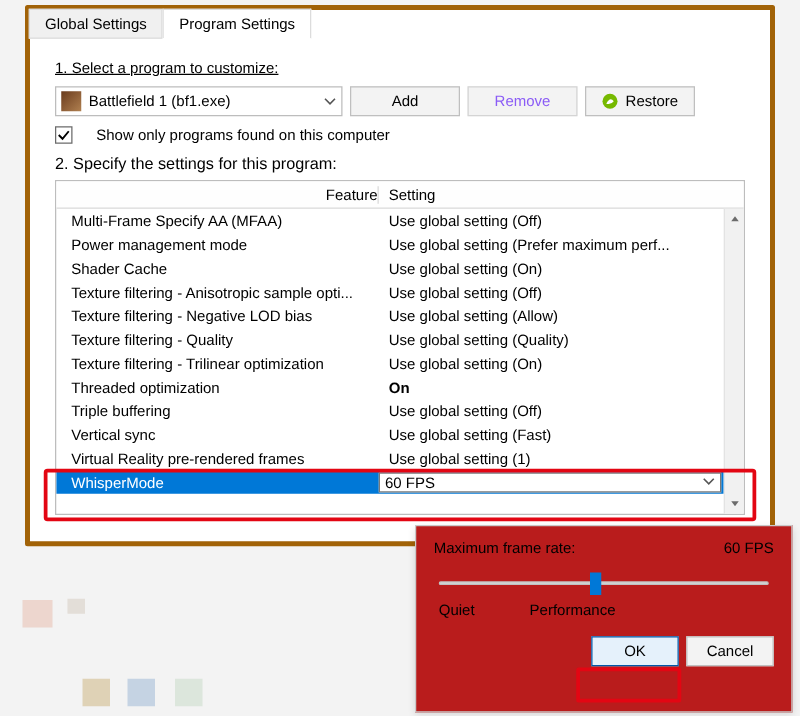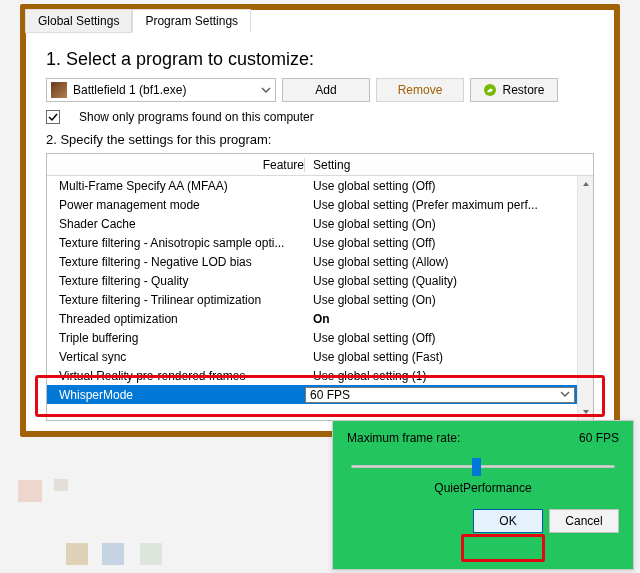--- a/index.html
+++ b/index.html
@@ -8,21 +8,21 @@
     font-family: "Segoe UI", Tahoma, sans-serif;
     font-size: 12px;
     background: #f3f3f3;
     width: 640px;
     height: 573px;
     overflow: hidden;
     position: relative;
   }
   .panel {
     background: #fff;
-    border: 6px solid #a16207;
+    border: 4px solid #a16207;
     position: absolute;
     left: 20px;
     top: 4px;
     width: 600px;
     height: 433px;
     border-radius: 2px;
   }
   .tabs {
     display: flex;
     margin-top: -1px;
@@ -36,21 +36,22 @@
     cursor: pointer;
     position: relative;
   }
   .tab.active {
     background: #fff;
     border-bottom: 1px solid #fff;
     z-index: 2;
   }
   .step1 {
     margin: 16px 20px 8px 20px;
-    font-size: 18px;
+    font-size: 12px;
+    text-decoration: underline;
   }
   .program-row {
     display: flex;
     gap: 6px;
     align-items: flex-end;
     margin: 0 20px;
   }
   .program-select {
     display: flex;
     align-items: center;
@@ -78,21 +79,21 @@
     border: 1px solid #bfbfbf;
     background: #f3f3f3;
     font-size: 12px;
     cursor: pointer;
     display: inline-flex;
     align-items: center;
     justify-content: center;
     gap: 5px;
     padding: 0 10px;
   }
-  .btn.disabled { color: #a16207; border-color: #d4d4d4; cursor: default; }
+  .btn.disabled { color: #8b5cf6; border-color: #d4d4d4; cursor: default; }
   .nvlogo {
     width: 14px; height: 14px;
     display: inline-block;
   }
   .nvlogo svg { width: 14px; height: 14px; }
   .chk-row {
     margin: 8px 20px;
     display: flex;
     align-items: center;
     gap: 19px;
@@ -203,21 +204,21 @@
     height: 28px;
     border-radius: 2px;
   }
   
   .popup {
     position: absolute;
     left: 332px;
     top: 420px;
     width: 302px;
     height: 150px;
-    background: #22c55e;
+    background: #b91c1c;
     border: 1px solid #c9c9c9;
     box-shadow: 0 2px 6px rgba(0,0,0,.12);
     padding: 10px 14px;
   }
   .popup-top {
     display: flex;
     justify-content: space-between;
     font-size: 12px;
     margin-bottom: 12px;
   }
@@ -237,23 +238,24 @@
   .slider-thumb {
     position: absolute;
     top: 1px;
     left: 46%;
     width: 9px;
     height: 18px;
     background: #0078d7;
   }
   .slider-labels {
     display: flex;
-    justify-content: center;
+    justify-content: flex-start;
     font-size: 12px;
     margin: 6px 4px 0 4px;
+    gap: 44px;
   }
   .popup-btns {
     display: flex;
     justify-content: flex-end;
     gap: 6px;
     margin-top: 14px;
   }
   .popup-btns .btn {
     min-width: 70px;
   }

